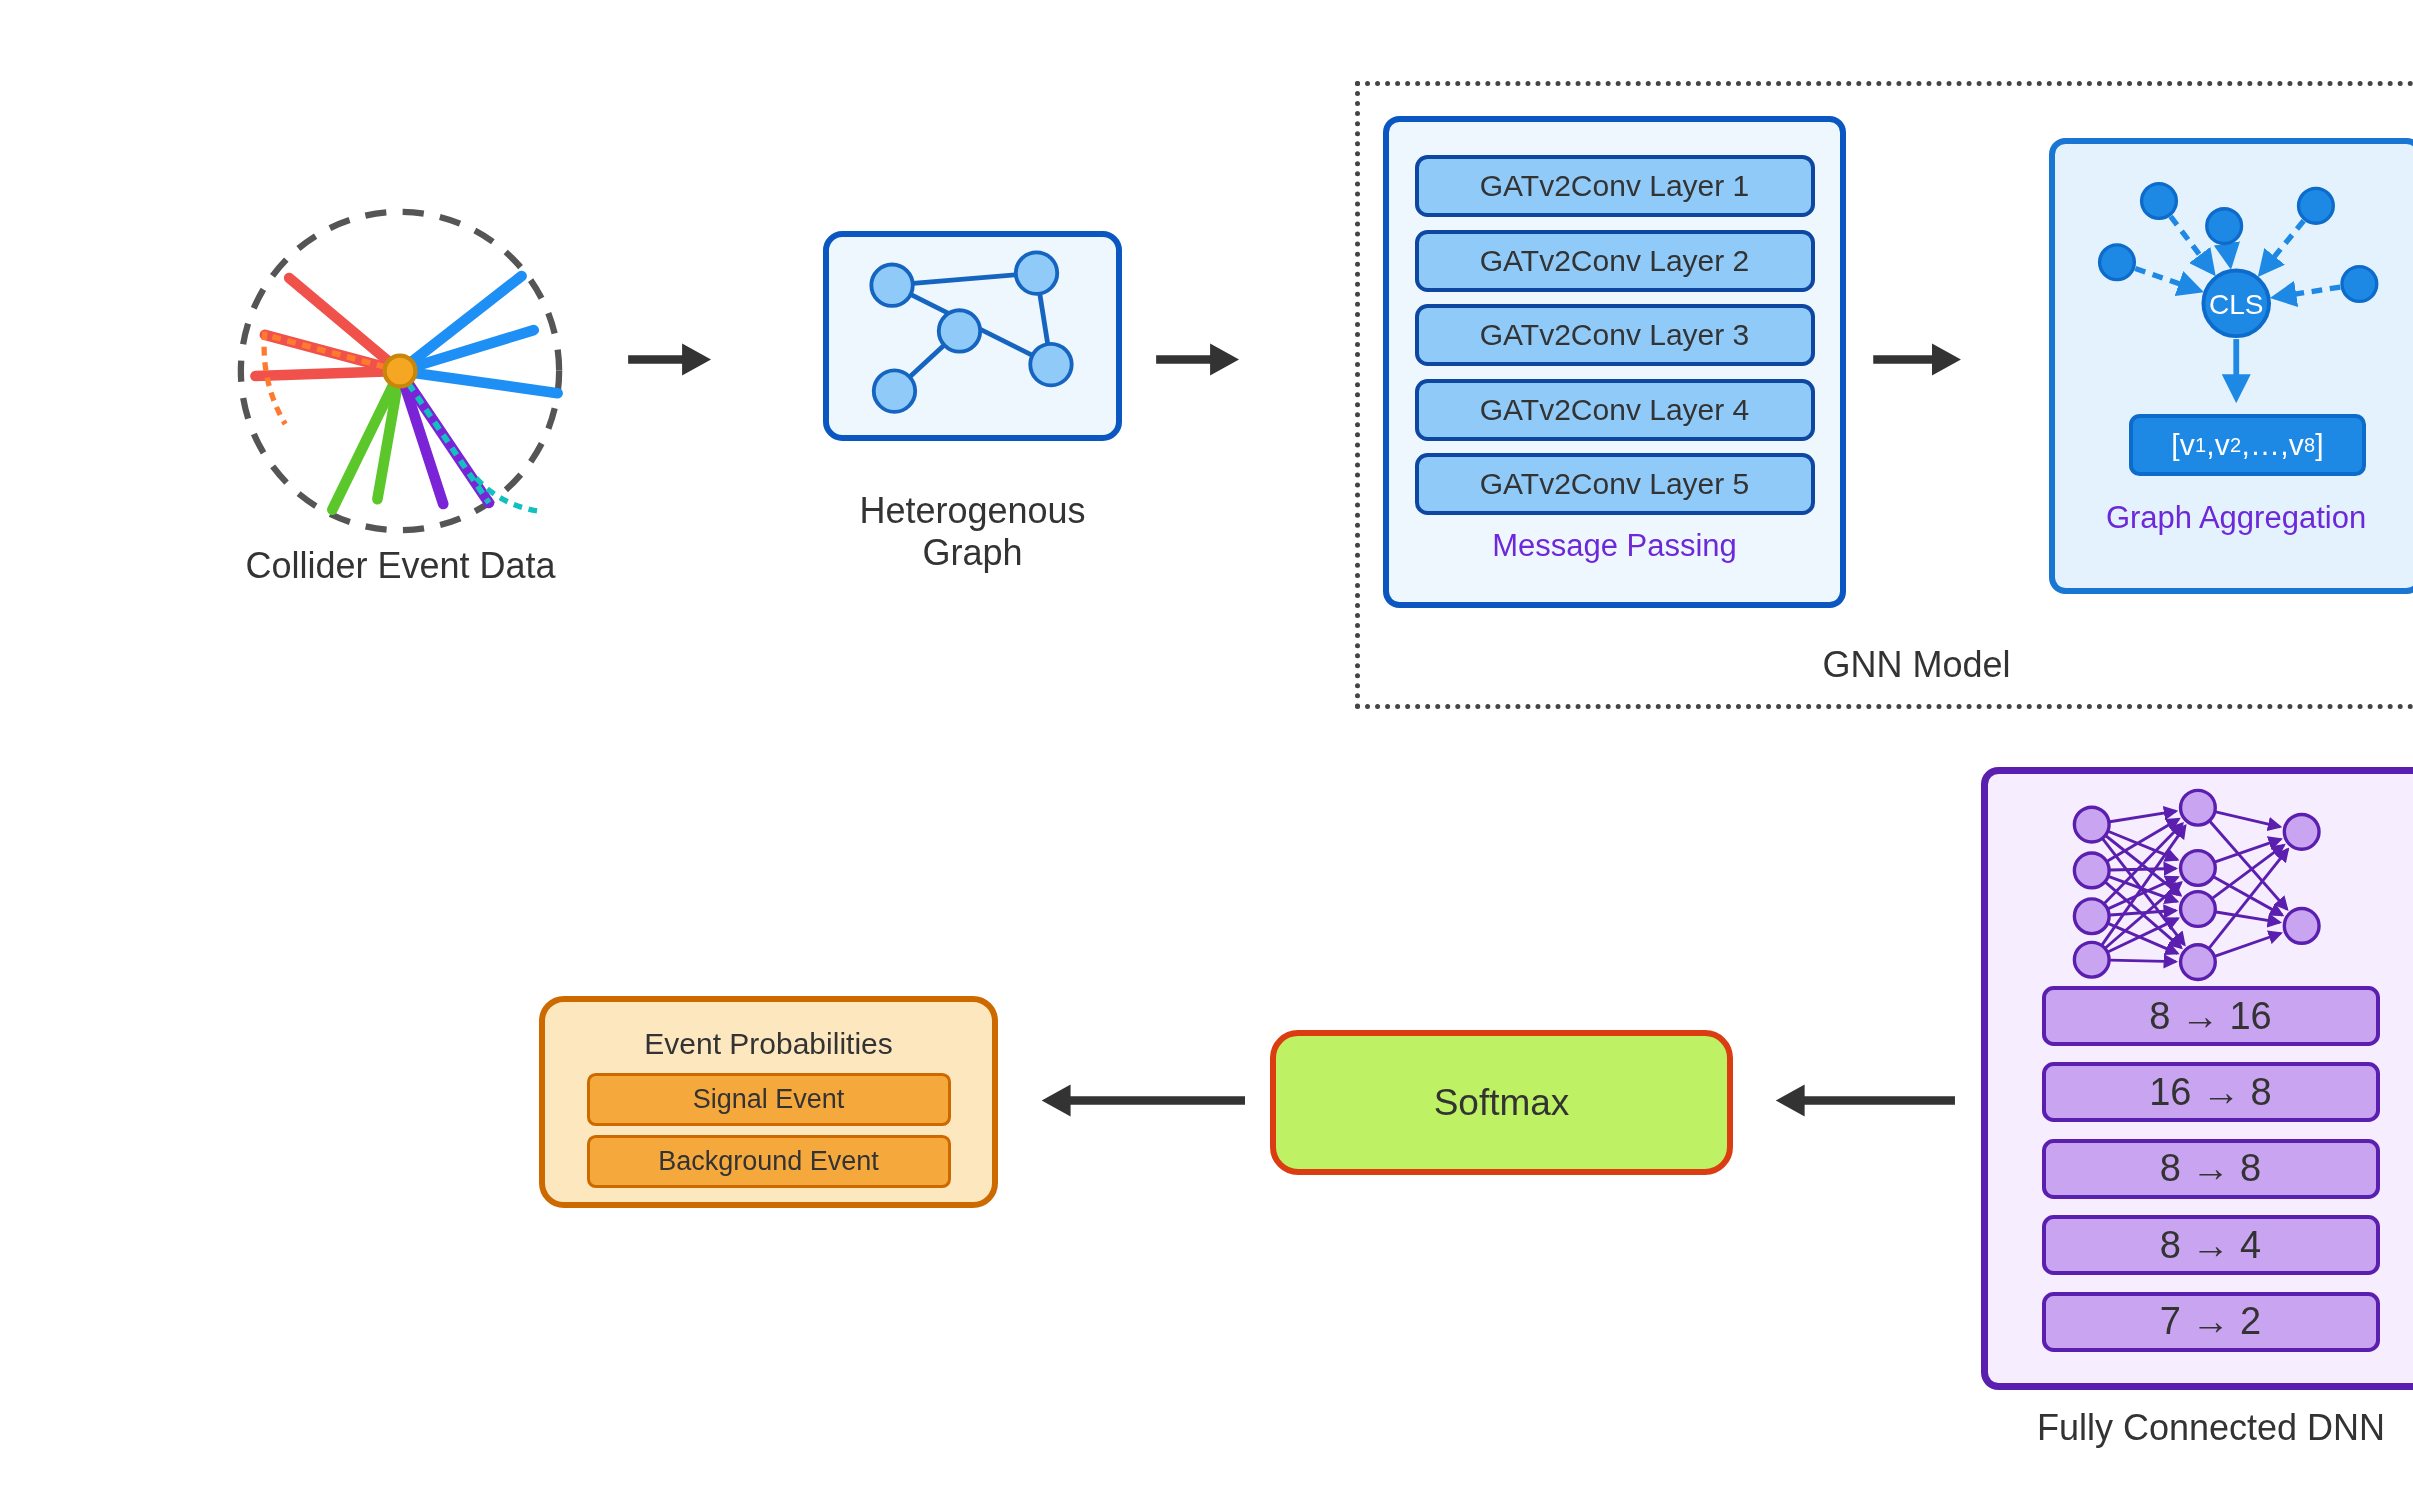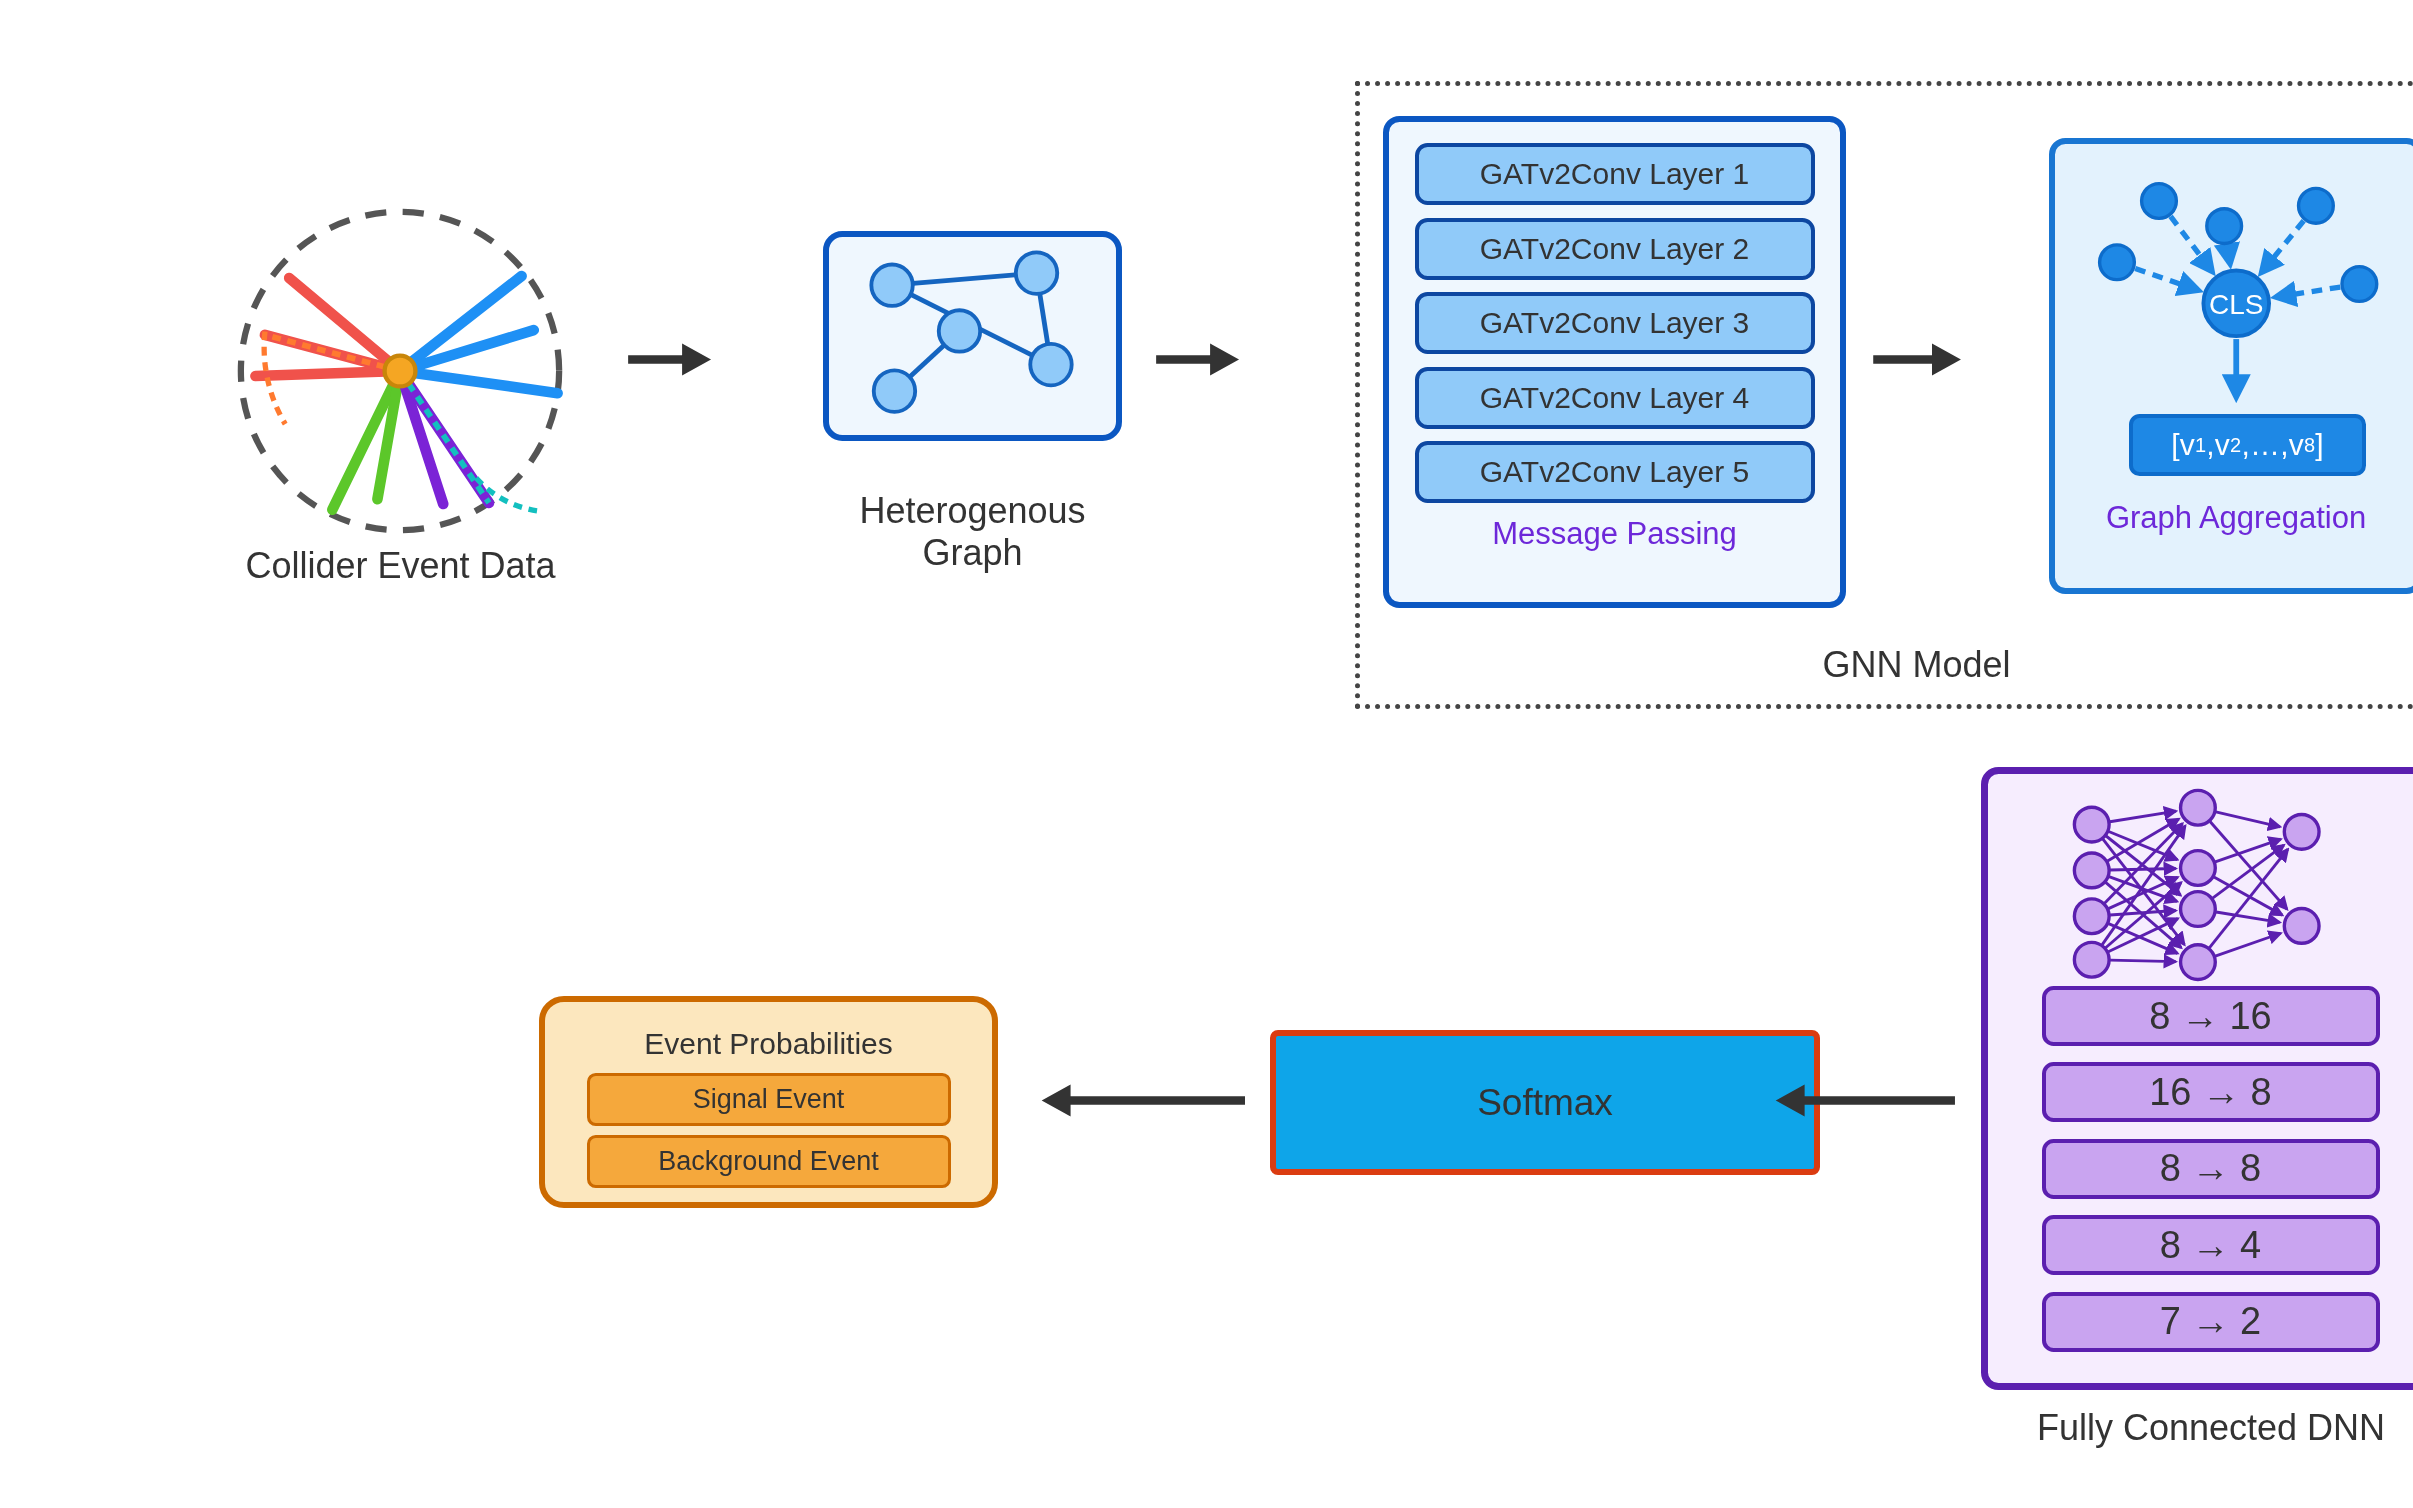--- a/index.html
+++ b/index.html
@@ -50,21 +50,21 @@
   }
   #gnn-model-caption { left: 1593px; top: 644px; width: 647px; }
 
   
   #message-passing-box {
     left: 1383px; top: 116px; width: 463px; height: 492px;
     background: #EFF7FE;
     border: 6.3px solid #0B57C2;
     border-radius: 16.4px;
     box-sizing: border-box;
-    padding-top: 21px;
+    padding-top: 33px;
   }
   .gat-layer {
     width: 400px; height: 62px;
     margin: 0 auto 12.6px auto;
     background: #90CAF9;
     border: 4.8px solid #0D47A1;
     border-radius: 12.6px;
     box-sizing: border-box;
     display: flex; align-items: center; justify-content: center;
     color: #333333;
@@ -111,24 +111,24 @@
     border-radius: 11.6px;
     box-sizing: border-box;
     display: flex; align-items: center; justify-content: center;
     color: #333333;
     font-size: 38px;
   }
   #dnn-caption { left: 1965px; top: 1407px; width: 492px; }
 
   
   #softmax-box {
-    left: 1270px; top: 1030px; width: 550px; height: 145px;
-    background: #0ea5e9;
+    left: 1270px; top: 1030px; width: 463px; height: 145px;
+    background: #bef264;
     border: 6.8px solid #DB3C11;
-    border-radius: 8px;
+    border-radius: 28px;
     box-sizing: border-box;
     display: flex; align-items: center; justify-content: center;
     color: #333333;
     font-size: 37px;
   }
 
   
   #event-prob-box {
     left: 539px; top: 996px; width: 459px; height: 212px;
     background: #FCE7BE;

